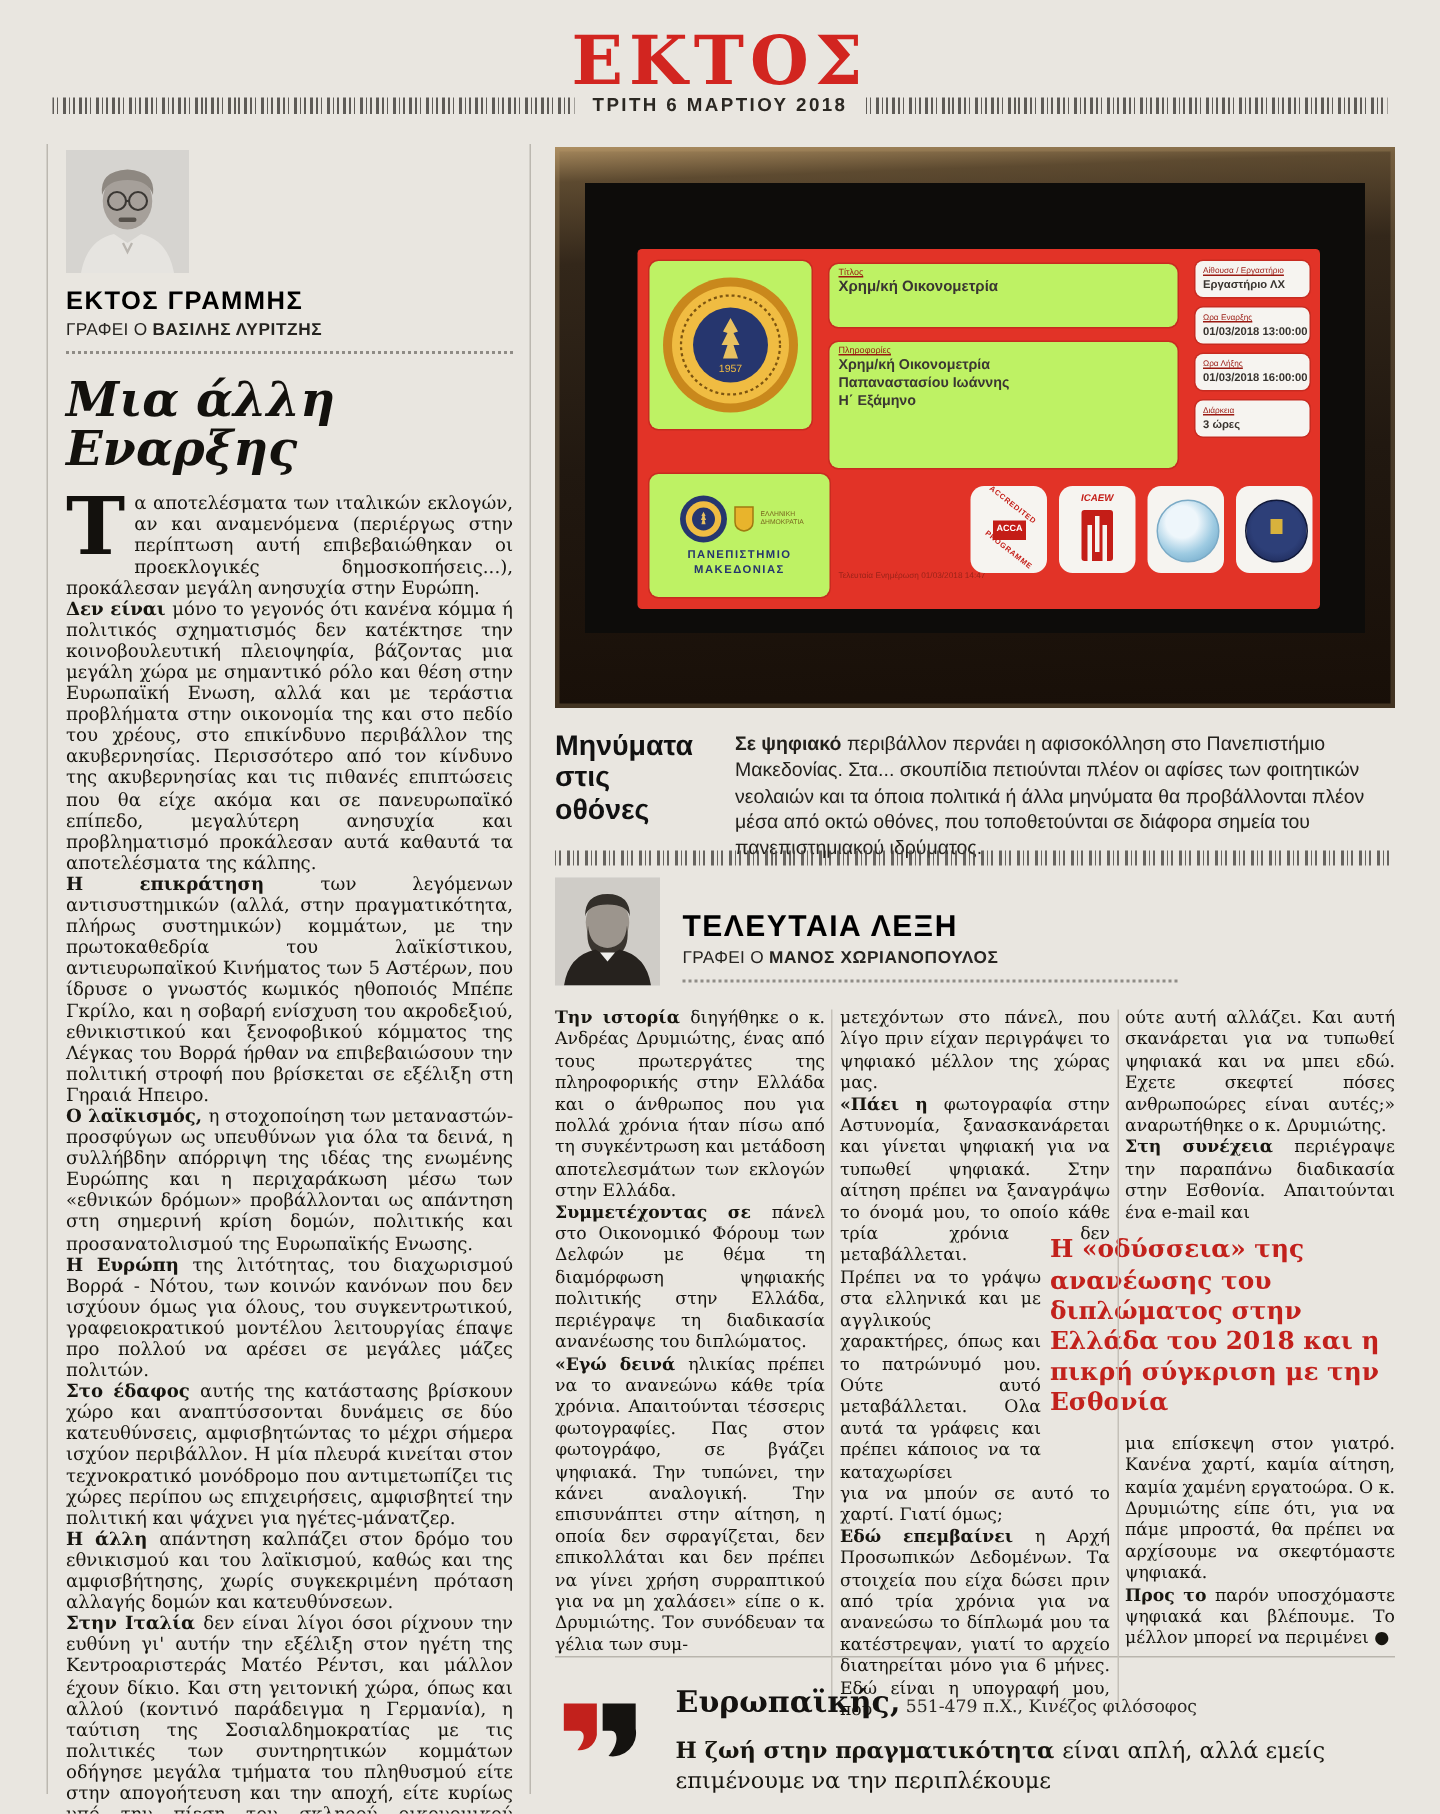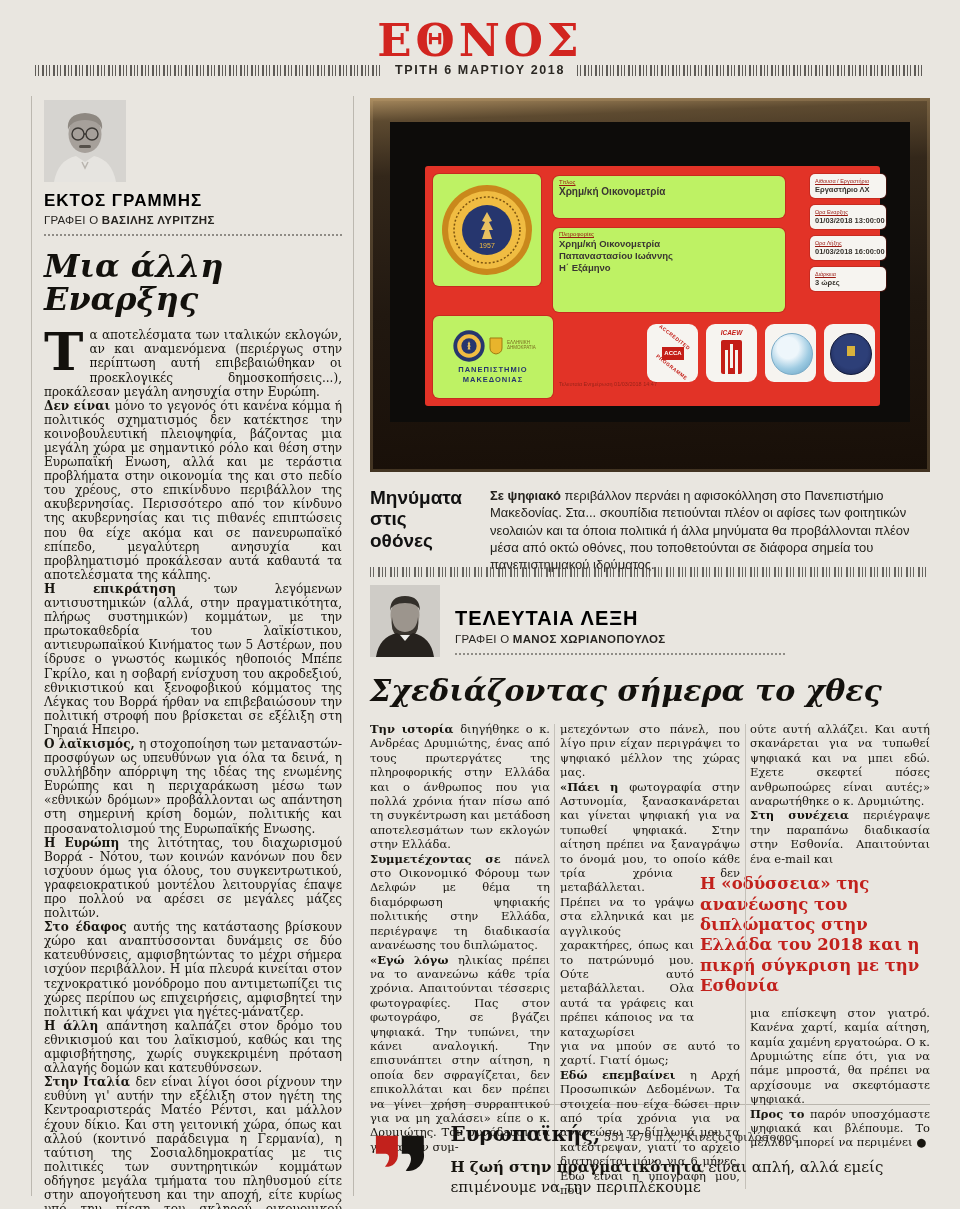--- a/index.html
+++ b/index.html
@@ -42,21 +42,21 @@
   .bezel { position:absolute; left:20px; top:24px; width:520px; height:300px; background:#0d0c0a; }
   .display { position:absolute; left:55px; top:68px; width:455px; height:240px;
     background:#e23327; border-radius:3px; font-family:"Liberation Sans", sans-serif; }
   .card { position:absolute; background:#bef264; border-radius:6px; box-shadow:0 0 0 1px rgba(150,30,20,.35); }
   .card .lbl { font-size:6px; color:#9a1911; text-decoration:underline; margin:3px 0 1px 6px; }
   .card .val { font-size:10px; font-weight:bold; color:#3a3632; margin-left:6px; }
   .seal-card { left:8px; top:8px; width:108px; height:112px; display:flex; align-items:center; justify-content:center; }
   .title-card { left:128px; top:10px; width:232px; height:42px; }
   .info-card  { left:128px; top:62px; width:232px; height:84px; }
   .info-card .val { font-size:9.5px; line-height:1.25; }
-  .fieldcol { position:absolute; left:372px; top:8px; width:76px;margin-left:13px; }
+  .fieldcol { position:absolute; left:372px; top:8px; width:76px; }
   .field { background:#f6f4f0; border-radius:5px; margin-bottom:7px; padding:2px 0 4px;
     box-shadow:0 0 0 1px rgba(150,30,20,.35); }
   .field .flabel { font-size:5.5px; color:#9a1911; text-decoration:underline; margin:2px 0 1px 5px; }
   .field .fvalue { font-size:7.5px; font-weight:bold; color:#38342f; margin-left:5px; }
   .uni-card { left:8px; top:150px; width:120px; height:82px; display:flex; flex-direction:column;
     align-items:center; justify-content:center; gap:3px; }
   .uni-row { display:flex; align-items:center; gap:4px; }
   .hellenic { font-size:4.5px; color:#7a6b20; line-height:1.1; width:26px; }
   .uni-name { font-size:7.5px; letter-spacing:1px; color:#26356e; text-align:center; line-height:1.25; font-weight:bold; }
   .update-note { position:absolute; left:134px; top:215px; font-size:5.5px; color:#8e2016; opacity:.85; }
@@ -104,21 +104,21 @@
   .q-author-line { }
   .q-author { font-weight:bold; font-size:20px; color:#141210; }
   .q-years { font-size:11.5px; color:#2a2722; }
   .q-text { margin-top:12px; font-size:15px; line-height:1.3; color:#17150f; }
   .q-text .lead { font-weight:bold; }
 </style>
 </head>
 <body>
 
 <div class="masthead">
-  <span class="masthead-title">ΕΘΝΟΣ</span>
+  <span class="masthead-title">ΕΚΤΟΣ</span>
 </div>
 <div class="dateline">
   <div class="barcode"></div>
   <div class="dateline-text">ΤΡΙΤΗ 6 ΜΑΡΤΙΟΥ 2018</div>
   <div class="barcode"></div>
 </div>
 
 <div class="vrule" style="left:31px; top:96px; height:1100px;"></div>
 <div class="vrule" style="left:353px; top:96px; height:1100px;"></div>
 <div class="hrule-bottom"></div>
@@ -254,28 +254,27 @@
       <path d="M22 32 q1 14 13 15 q12 -1 13 -15 q2 14 -5 19 q-8 5 -16 0 q-7 -5 -5 -19 Z" fill="#3a352f"></path>
       <path d="M6 72 q3 -20 21 -24 l8 5 l8 -5 q18 4 21 24 Z" fill="#26221e"></path>
       <path d="M30 50 l5 6 l5 -6" fill="#efefec"></path>
     </svg>
     <div class="lw-head-right">
       <div class="section-head">ΤΕΛΕΥΤΑΙΑ ΛΕΞΗ</div>
       <div class="byline"><span>ΓΡΑΦΕΙ Ο </span><b>ΜΑΝΟΣ ΧΩΡΙΑΝΟΠΟΥΛΟΣ</b></div>
       <div class="dotted"></div>
     </div>
   </div>
-  <div class="headline2">Σχεδιάζοντας σήμερα το χθες</div>
   <div class="columns">
     <div class="colrule" style="left:184px;"></div>
     <div class="colrule" style="left:375px;"></div>
     <div class="colx">
         <p class="para"><b class="lead">Την ιστορία </b>διηγήθηκε ο κ. Ανδρέας Δρυμιώτης, ένας από τους πρωτεργάτες της πληροφορικής στην Ελλάδα και ο άνθρωπος που για πολλά χρόνια ήταν πίσω από τη συγκέντρωση και μετάδοση αποτελεσμάτων των εκλογών στην Ελλάδα.</p>
         <p class="para"><b class="lead">Συμμετέχοντας σε </b>πάνελ στο Οικονομικό Φόρουμ των Δελφών με θέμα τη διαμόρφωση ψηφιακής πολιτικής στην Ελλάδα, περιέγραψε τη διαδικασία ανανέωσης του διπλώματος.</p>
-        <p class="para"><b class="lead">«Εγώ λόγω </b>ηλικίας πρέπει να το ανανεώνω κάθε τρία χρόνια. Απαιτούνται τέσσερις φωτογραφίες. Πας στον φωτογράφο, σε βγάζει ψηφιακά. Την τυπώνει, την κάνει αναλογική. Την επισυνάπτει στην αίτηση, η οποία δεν σφραγίζεται, δεν επικολλάται και δεν πρέπει να γίνει χρήση συρραπτικού για να μη χαλάσει» είπε ο κ. Δρυμιώτης. Τον συνόδευαν τα γέλια των συμ-</p>
+        <p class="para"><b class="lead">«Εγώ δεινά </b>ηλικίας πρέπει να το ανανεώνω κάθε τρία χρόνια. Απαιτούνται τέσσερις φωτογραφίες. Πας στον φωτογράφο, σε βγάζει ψηφιακά. Την τυπώνει, την κάνει αναλογική. Την επισυνάπτει στην αίτηση, η οποία δεν σφραγίζεται, δεν επικολλάται και δεν πρέπει να γίνει χρήση συρραπτικού για να μη χαλάσει» είπε ο κ. Δρυμιώτης. Τον συνόδευαν τα γέλια των συμ-</p>
       </div>
     <div class="colx">
         <p class="para">μετεχόντων στο πάνελ, που λίγο πριν είχαν περιγράψει το ψηφιακό μέλλον της χώρας μας.</p>
         <p class="para"><b class="lead">«Πάει η </b>φωτογραφία στην Αστυνομία, ξανασκανάρεται και γίνεται ψηφιακή για να τυπωθεί ψηφιακά. Στην αίτηση πρέπει να ξαναγράψω το όνομά μου, το οποίο κάθε τρία χρόνια δεν μεταβάλλεται.</p>
         <p class="para narrow">Πρέπει να το γράψω στα ελληνικά και με αγγλικούς χαρακτήρες, όπως και το πατρώνυμό μου. Ούτε αυτό μεταβάλλεται. Ολα αυτά τα γράφεις και πρέπει κάποιος να τα καταχωρίσει</p>
         <p class="para">για να μπούν σε αυτό το χαρτί. Γιατί όμως;</p>
         <p class="para"><b class="lead">Εδώ επεμβαίνει </b>η Αρχή Προσωπικών Δεδομένων. Τα στοιχεία που είχα δώσει πριν από τρία χρόνια για να ανανεώσω το δίπλωμά μου τα κατέστρεψαν, γιατί το αρχείο διατηρείται μόνο για 6 μήνες. Εδώ είναι η υπογραφή μου, που</p>
       </div>
     <div class="colx">
       <div>

